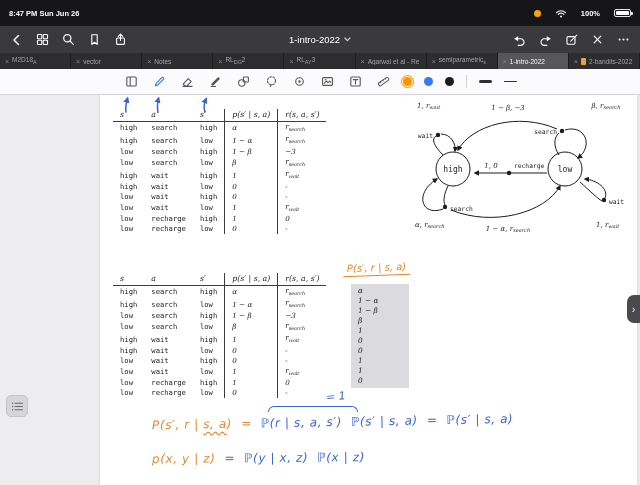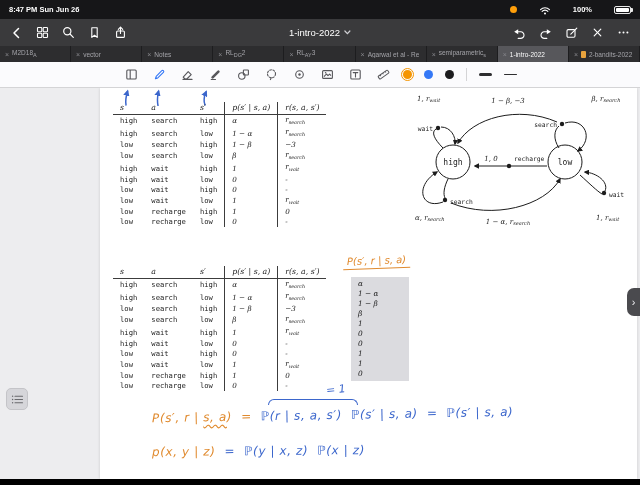--- a/index.html
+++ b/index.html
@@ -1,23 +1,23 @@
 <!DOCTYPE html>
 <html><head>
 <meta charset="utf-8">
 <style>
   *{margin:0;padding:0;box-sizing:border-box}
   html,body{background:#444}
   .screen{position:relative;width:640px;height:485px;margin:0 auto;overflow:hidden;
     background:#e: ;background:#ededef;font-family:"Liberation Sans",sans-serif;}
 
   
-  .status-bar{height:19px;background:#161618;color:#fff;display:flex;align-items:center;
+  .status-bar{height:26px;background:#161618;color:#fff;display:flex;align-items:center;
     justify-content:space-between;padding:0 9px;font-size:7.5px;font-weight:bold}
-  .status-right{display:flex;align-items:center;gap:22px}
+  .status-right{display:flex;align-items:center;gap:14px}
   .rec-dot{width:7px;height:7px;border-radius:50%;background:#FF9F0A;display:inline-block}
   .battery{width:17px;height:8px;border:1px solid rgba(255,255,255,.9);border-radius:2px;position:relative;display:inline-block}
   .battery::after{content:"";position:absolute;right:-3px;top:1.5px;width:2px;height:3.5px;background:rgba(255,255,255,.9);border-radius:0 1px 1px 0}
   .battery-fill{position:absolute;inset:1px;background:#fff;border-radius:1px}
 
   
   .nav-bar{height:27px;background:#3a3a3c;display:flex;align-items:center;position:relative;padding:0 10px}
   .nav-left,.nav-right{display:flex;align-items:center;gap:13px}
   .nav-right{margin-left:auto}
   .nav-btn{background:none;border:none;padding:0;display:flex;align-items:center;cursor:pointer}

